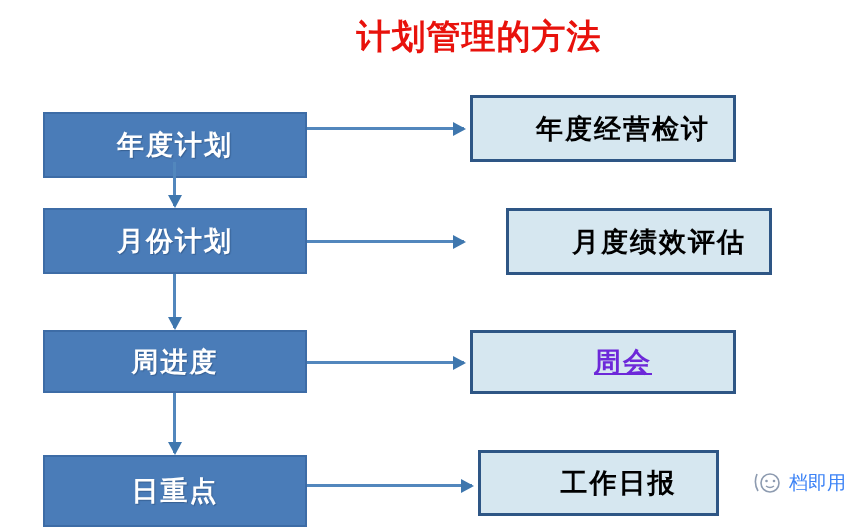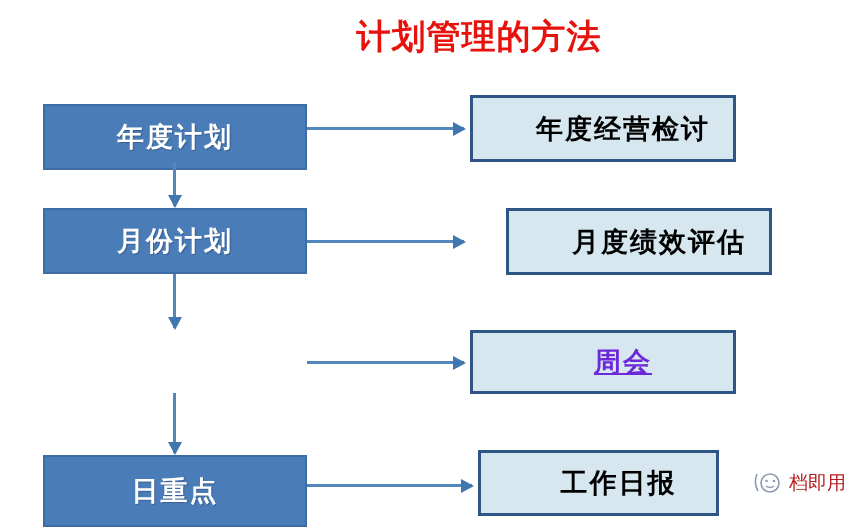--- a/index.html
+++ b/index.html
@@ -115,40 +115,43 @@
     left: 8px;
     bottom: 4px;
     color: #cfd8e0;
     font-size: 19px;
     font-weight: bold;
   }
   #wm-left .wm-text { color: #d2dae2; }
   #wm-right {
     right: 18px;
     top: 470px;
-    color: #b91c1c;
+    color: #3b82f6;
     font-size: 19px;
   }
   .wm-logo { flex: 0 0 auto; display:block; }
 </style>
 </head>
 <body>
 
 <div id="slide">
 
   <div id="title">计划管理的方法</div>
 
-  <div class="node node-left" style="left:43px; top:104px; width:264px; height:66px;align-items:center;">
+  <div class="node node-left" style="left:43px; top:112px; width:264px; height:66px;align-items:center;">
     <span class="node-text">年度计划</span>
   </div>
 
   <div class="node node-left" style="left:43px; top:208px; width:264px; height:66px;">
     <span class="node-text">月份计划</span>
   </div>
 
+  <div class="node node-left" style="left:43px; top:330px; width:264px; height:63px;">
+    <span class="node-text">周进度</span>
+  </div>
 
   <div class="node node-left" style="left:43px; top:455px; width:264px; height:72px;">
     <span class="node-text">日重点</span>
   </div>
 
   <div class="node node-right" style="left:470px; top:95px; width:266px; height:67px;">
     <span class="node-text">年度经营检讨</span>
   </div>
 
   <div class="node node-right" style="left:470px; top:208px; width:266px; height:67px;margin-left:36px;">

